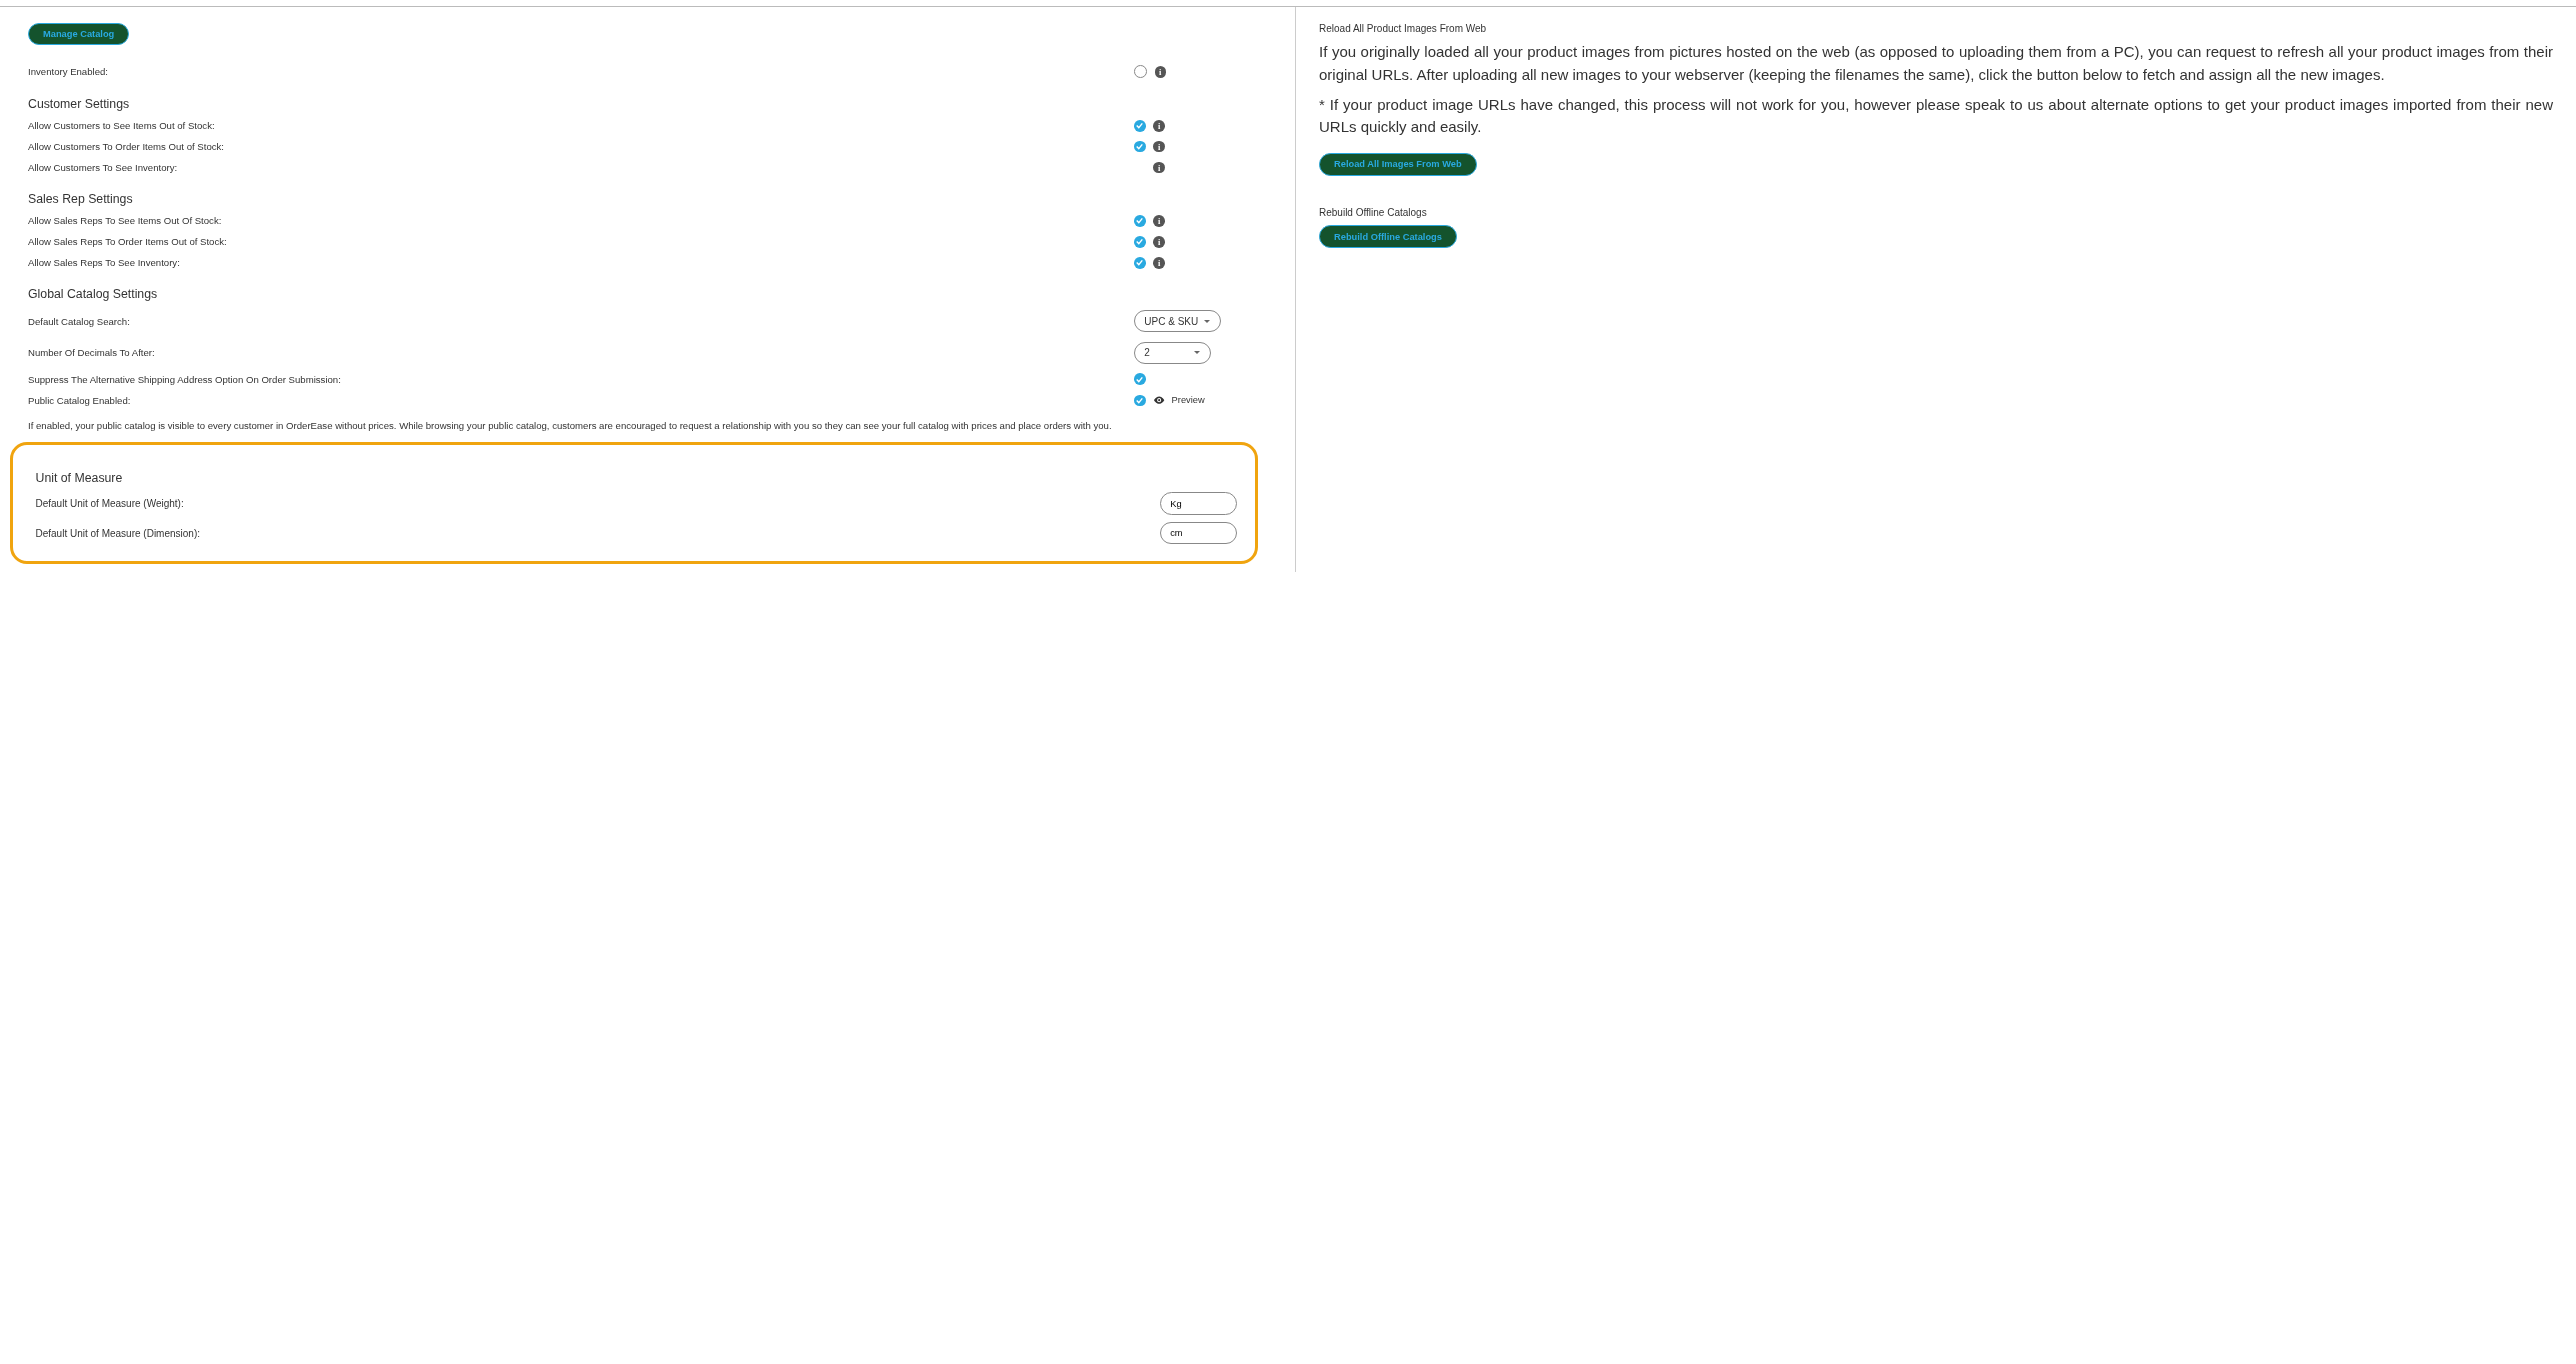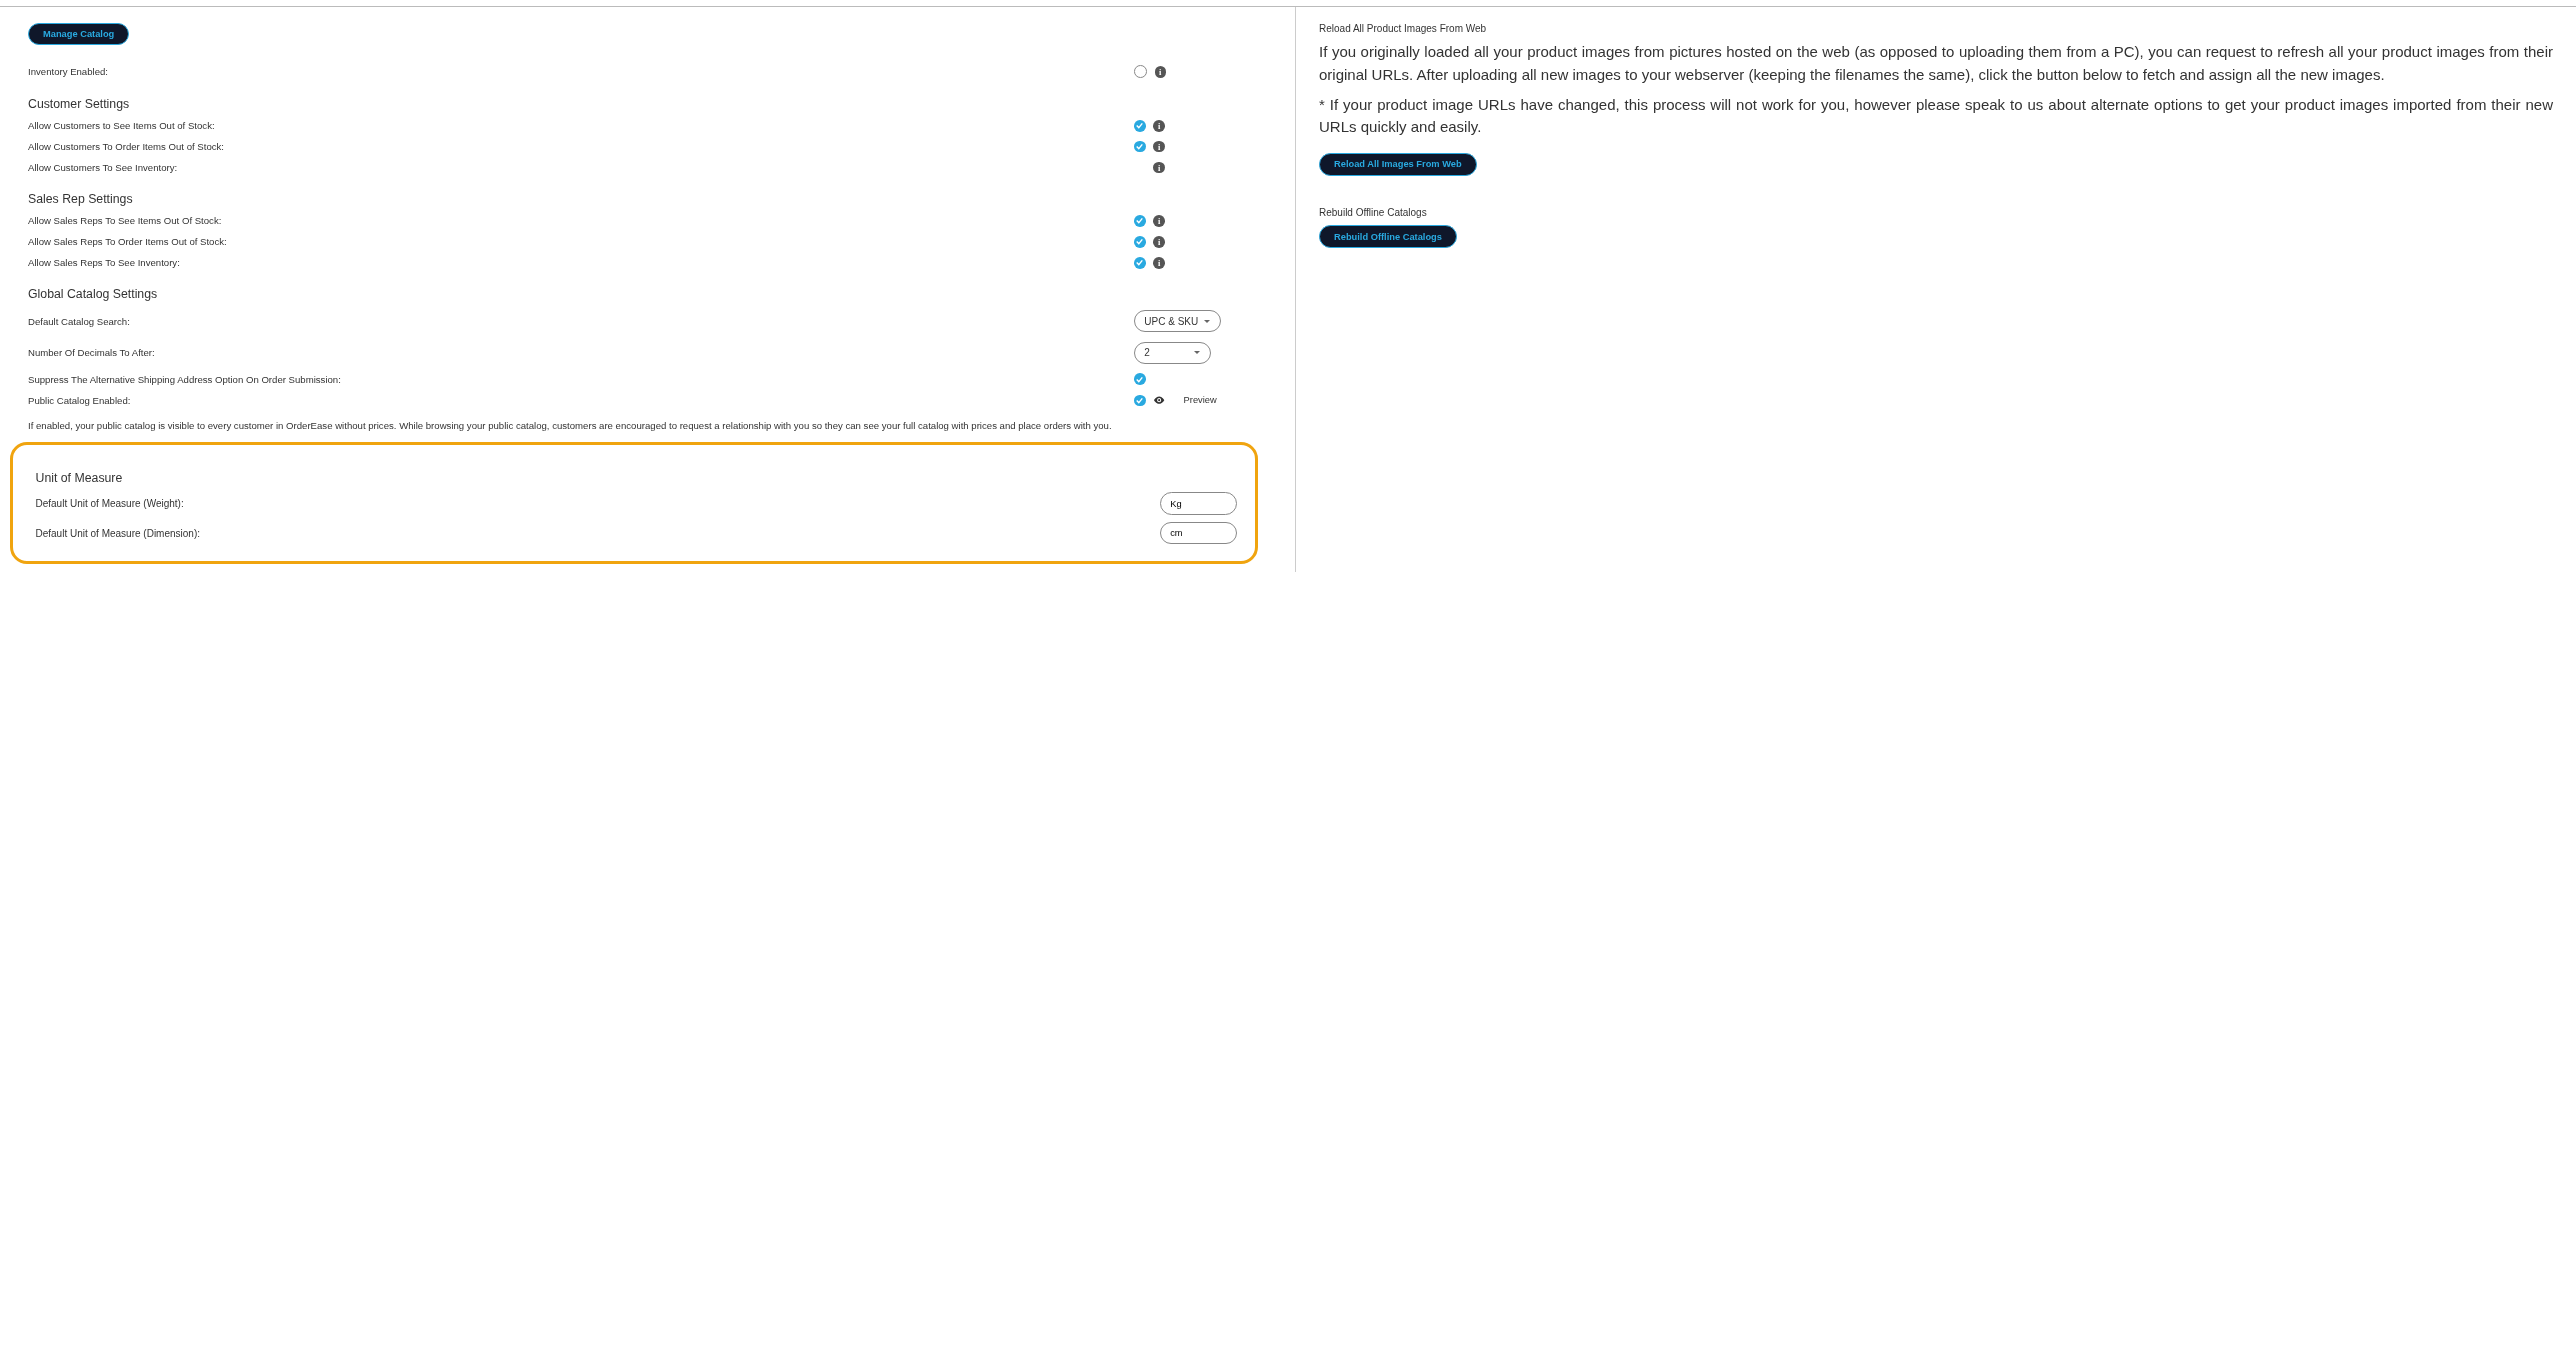--- a/index.html
+++ b/index.html
@@ -1,33 +1,33 @@
 <!DOCTYPE html>
 <html><head>
 <meta charset="utf-8">
 <style>
 html,body{margin:0;padding:0;font-family:Arial,Helvetica,sans-serif;font-size:10px;color:#333;background:#fff}
 .page{display:flex;padding:0 0 15.4px 0}
 .leftcol{width:50%;padding:15.4px 23px 7.7px 28px;box-sizing:border-box}
 .rightcol{width:50%;padding:15.4px 23px 7.7px 23px;border-left:0.8px solid #ccc;box-sizing:border-box;margin-left:14px}
 hr.topline{margin:6.2px 0 0 0;border:none;border-top:0.8px solid #bbb}
-.btn-outline{display:inline-block;border:1.5px solid #29A9E0;color:#29A9E0;background:#0f172a;border-radius:12.3px;padding:5.4px 14px;font-weight:bold;font-size:9.3px;cursor:pointer}
+.btn-outline{display:inline-block;border:1.5px solid #29A9E0;color:#29A9E0;background:#14532d;border-radius:12.3px;padding:5.4px 14px;font-weight:bold;font-size:9.3px;cursor:pointer}
 .row{display:flex;align-items:center;justify-content:space-between;margin:9.3px 0}
 .row .label{font-weight:normal;font-size:9.6px}
 .section-title{font-weight:normal;font-size:12.3px;margin:18.5px 0 3.1px 0}
 .controls{display:flex;align-items:center;gap:7.7px;min-width:93px;justify-content:flex-start;padding-left:4.6px;padding-right:31px}
 .chk{width:11.6px;height:11.6px;border-radius:50%;background:#29A9E0;display:flex;align-items:center;justify-content:center;cursor:pointer;flex-shrink:0}
 .chk svg{width:7px;height:7px}
 .radio-empty{width:10.8px;height:10.8px;border:1.2px solid #888;border-radius:50%;cursor:pointer;flex-shrink:0}
 .info{width:11.6px;height:11.6px;border-radius:50%;background:#555;color:#fff;display:flex;align-items:center;justify-content:center;font-style:normal;font-weight:bold;font-family:serif;font-size:8.5px;cursor:pointer;flex-shrink:0}
 .select-pill{border:0.8px solid #888;border-radius:12.3px;padding:3.1px 9.3px;font-size:10px;min-width:66px;display:flex;align-items:center;justify-content:space-between;cursor:pointer;height:14px}
 .select-pill .caret{border-top:3.9px solid #666;border-left:3.1px solid transparent;border-right:3.1px solid transparent;width:0;height:0;margin-left:6.2px}
 .input-pill{border:0.8px solid #888;border-radius:12.3px;padding:3.1px 9.3px;font-size:9.3px;width:56px;height:14px;outline:none}
 .para{font-size:9.6px;text-align:justify;margin:12.3px 0 0 0;line-height:1.5}
-.preview{display:flex;align-items:center;gap:18px;font-size:9.3px;cursor:pointer}
+.preview{display:flex;align-items:center;gap:6px;font-size:9.3px;cursor:pointer}
 .preview svg{width:12.3px;height:12.3px}
 .right-title{font-weight:normal;font-size:10px;margin-bottom:4.6px}
 .right-p{font-size:15px;text-align:justify;line-height:1.5;margin:7.7px 0}
 .highlight-box{border:3.9px solid #F0A40F;border-radius:17px;padding:9.3px 18.5px 9.3px 23px;margin:9.3px 0 0 -18.5px}
 .uom-row{display:flex;align-items:center;justify-content:space-between;margin:7.7px 0}
 </style>
 </head>
 <body>
 
 <hr class="topline">

